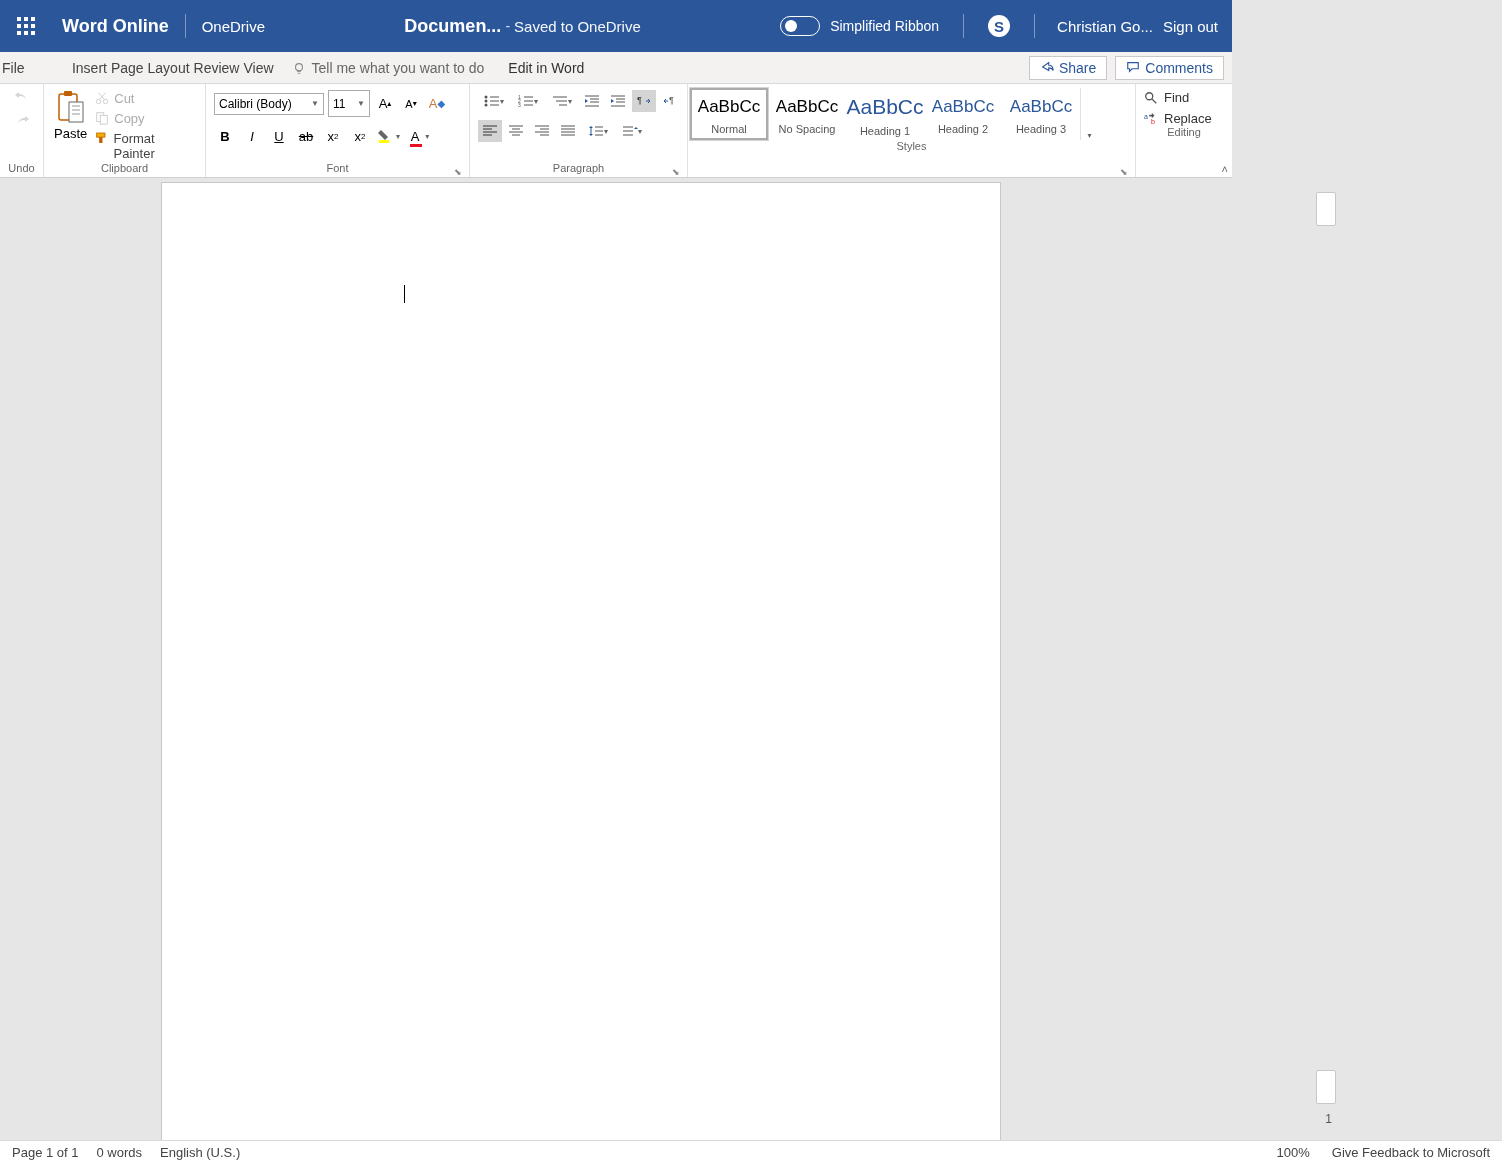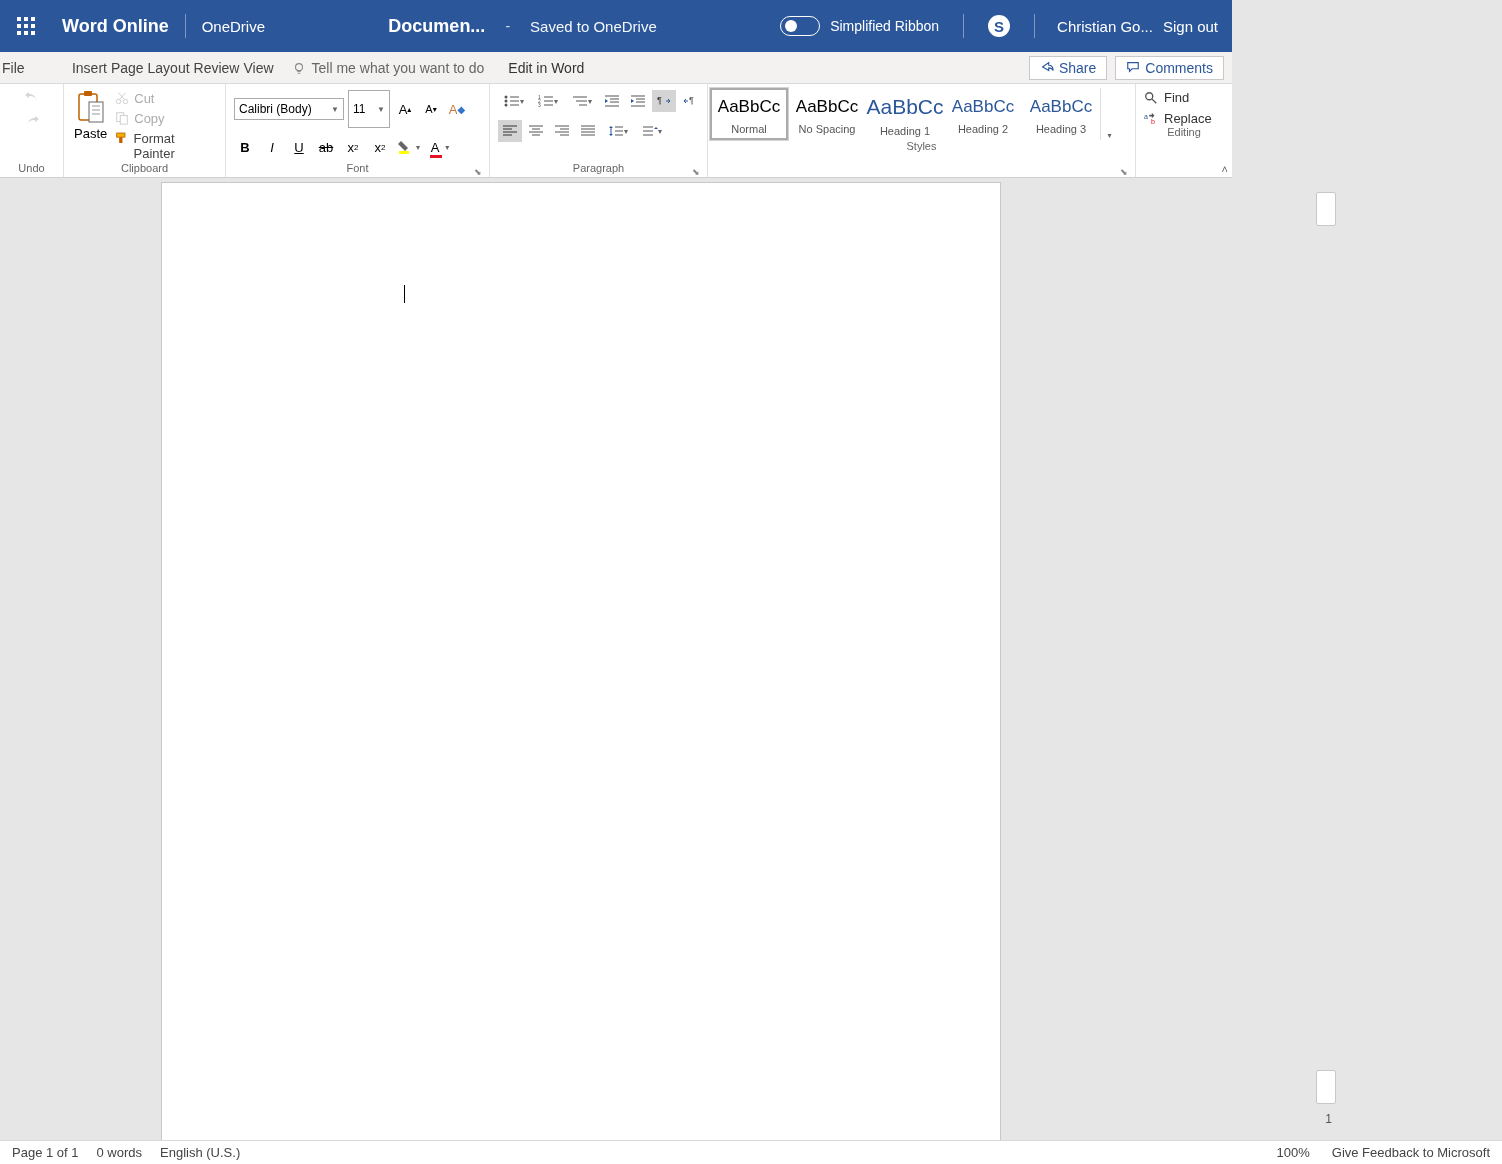--- a/index.html
+++ b/index.html
@@ -5,21 +5,21 @@
 * { box-sizing: border-box; margin: 0; padding: 0; }
 body { font-family: "Segoe UI", Arial, sans-serif; font-size: 14px; background: #e6e6e6; overflow: hidden; width: 1232px; height: 955px; }
 
 
 .header { background: #2b579a; color: #fff; height: 52px; display: flex; align-items: center; padding: 0 8px; }
 .waffle { width: 36px; height: 36px; display: flex; align-items: center; justify-content: center; cursor: pointer; }
 .waffle svg { fill: #fff; }
 .app-name { font-size: 18px; font-weight: 600; margin-left: 18px; }
 .vdiv { width: 1px; height: 24px; background: rgba(255,255,255,0.4); margin: 0 16px; }
 .onedrive { font-size: 15px; }
-.header-center { flex: 1; display: flex; align-items: center; justify-content: center; gap: 20px; }
+.header-center { flex: 1; display: flex; align-items: center; justify-content: center; gap: 4px; }
 .doc-title { font-size: 18px; font-weight: 600; }
 .dash { opacity: 0.8; }
 .saved { font-size: 15px; opacity: 0.95; }
 .toggle-wrap { display: flex; align-items: center; gap: 10px; margin-right: 8px; }
 .toggle { width: 40px; height: 20px; border: 1px solid #fff; border-radius: 10px; position: relative; cursor: pointer; }
 .toggle .knob { width: 12px; height: 12px; background: #fff; border-radius: 50%; position: absolute; top: 3px; left: 4px; }
 .skype-icon { width: 22px; height: 22px; background: #fff; border-radius: 50%; color: #2b579a; font-weight: bold; font-size: 15px; display: flex; align-items: center; justify-content: center; margin: 0 8px; cursor: pointer; }
 .user-name { font-size: 15px; margin: 0 6px; cursor: pointer; }
 .signout { font-size: 15px; margin-left: 4px; margin-right: 6px; cursor: pointer; }
 
@@ -44,21 +44,21 @@
 .undo-col { display: flex; flex-direction: column; gap: 2px; align-items: center; padding-top: 2px; }
 .ub { width: 24px; height: 22px; display: flex; align-items: center; justify-content: center; opacity: 0.35; cursor: pointer; }
 
 .paste-col { display: flex; flex-direction: column; align-items: center; cursor: pointer; padding: 2px 2px 0 2px; }
 .clip-col { display: flex; flex-direction: column; gap: 3px; padding-top: 2px; }
 .clip-item { display: flex; gap: 5px; font-size: 13px; color: #444; cursor: pointer; padding: 1px 2px; }
 .clip-item.disabled { opacity: 0.45; }
 
 .font-top { display: flex; align-items: center; gap: 4px; }
 .font-name { width: 110px; height: 22px; border: 1px solid #ababab; font-size: 12px; padding: 0 4px; display: flex; align-items: center; justify-content: space-between; cursor: pointer; background:#fff;}
-.font-size { width: 42px; height: 38px; border: 1px solid #ababab; font-size: 12px; padding: 0 4px; display: flex; align-items: center; justify-content: space-between; cursor: pointer; background:#fff;}
+.font-size { width: 42px; height: 27px; border: 1px solid #ababab; font-size: 12px; padding: 0 4px; display: flex; align-items: center; justify-content: space-between; cursor: pointer; background:#fff;}
 .dd { font-size: 8px; color: #666; }
 .fbtn { width: 22px; height: 22px; display: flex; align-items: center; justify-content: center; cursor: pointer; font-size: 13px; }
 .fbtn.small { width: 26px; }
 .font-col { display: flex; flex-direction: column; gap: 8px; padding-top: 2px;}
 .font-bottom { display: flex; align-items: center; gap: 5px; }
 
 .para-col { display:flex; flex-direction:column; gap:8px; padding-top:2px;}
 .para-row { display:flex; align-items:center; gap:2px;}
 .pbtn { width:24px; height:22px; display:flex; align-items:center; justify-content:center; cursor:pointer; position:relative;}
 .pbtn.wdd { width:32px; }
@@ -158,21 +158,21 @@
       <svg width="14" height="14" viewBox="0 0 16 16">
           <path d="M2 3h12v7H7l-3 3v-3H2z" fill="none" stroke="#2b579a" stroke-width="1.3"></path>
         </svg>
       <span>Comments</span>
     </div>
   </div>
 </div>
 
 <div class="ribbon">
 
-  <div class="group" style="width:64px;align-items:center;">
+  <div class="group" style="width:44px;align-items:center;">
     <div class="group-body undo-col">
       <div class="ub">
           <svg width="18" height="16" viewBox="0 0 18 16">
             <path d="M6 3L2 6l4 3V7c4 0 7 1 7 5 0-5-3-7-7-7V3z" fill="#888"></path>
           </svg>
         </div>
       <div class="ub">
           <svg width="18" height="16" viewBox="0 0 18 16">
             <path d="M12 3l4 3-4 3V7c-4 0-7 1-7 5 0-5 3-7 7-7V3z" fill="#888"></path>
           </svg>

